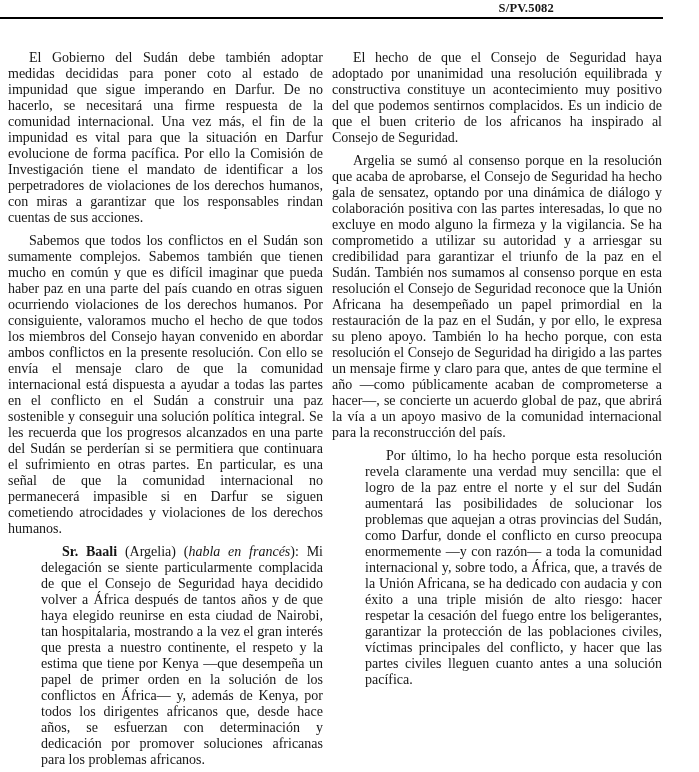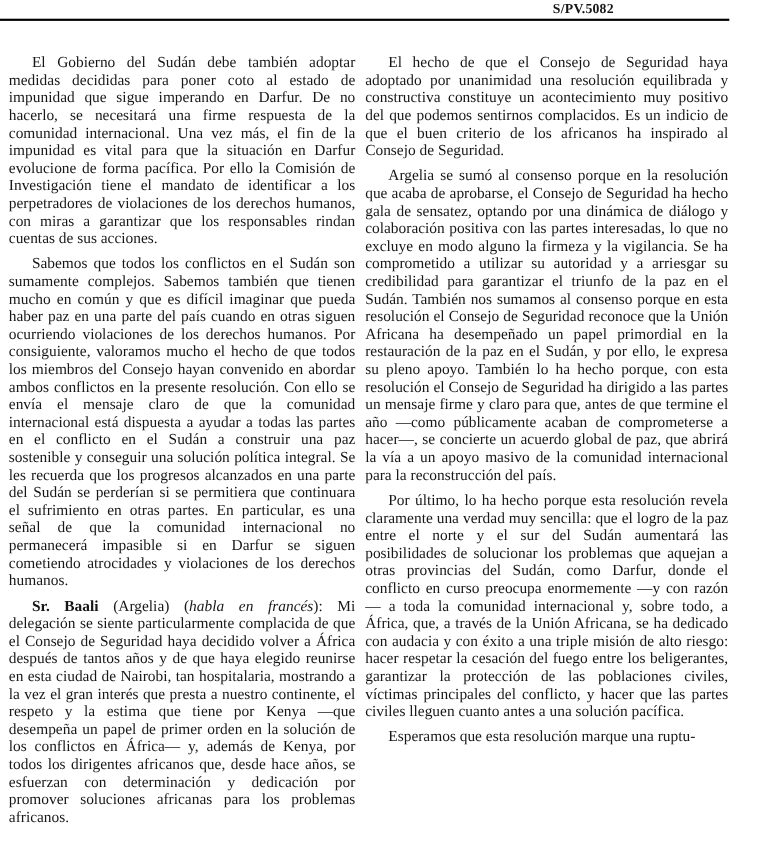--- a/index.html
+++ b/index.html
@@ -11,24 +11,23 @@
     width: 699px;
     height: 772px;
     overflow: hidden;
     position: relative;
     font-family: "Liberation Serif", "DejaVu Serif", serif;
     color: #161616;
   }
   .header {
     position: absolute;
     top: 0;
-    left: 0;
+    left: 12px;
     width: 578px;
     height: 18px;
-    padding-left: 16px;
   }
   .doc-symbol {
     position: absolute;
     top: 1px;
     right: 36px;
     font-size: 12.5px;
     font-weight: bold;
     letter-spacing: 0.2px;
   }
   .header-rule {
@@ -53,21 +52,21 @@
     font-size: 14px;
     line-height: 16px;
   }
   .col-left  { width: 315px; }
   .col-right { width: 330px; }
   .col p {
     margin: 0 0 7px 0;
     text-indent: 21px;
   }
   .col p.no-indent { text-indent: 0; }
-  .col p:last-child { margin-bottom: 0; }
+  .col p:last-child { margin-bottom: 0; margin-left: 33px; }
   .speaker-name { font-weight: bold; }
   .lang-note { font-style: italic; }
 </style>
 </head>
 <body>
 
 <div class="header">
   <span class="doc-symbol">S/PV.5082</span>
 </div>
 <div class="header-rule"></div>
@@ -77,16 +76,15 @@
   <div class="col col-left">
     <p>El Gobierno del Sudán debe también adoptar medidas decididas para poner coto al estado de impunidad que sigue imperando en Darfur. De no hacerlo, se necesitará una firme respuesta de la comunidad internacional. Una vez más, el fin de la impunidad es vital para que la situación en Darfur evolucione de forma pacífica. Por ello la Comisión de Investigación tiene el mandato de identificar a los perpetradores de violaciones de los derechos humanos, con miras a garantizar que los responsables rindan cuentas de sus acciones.</p>
     <p>Sabemos que todos los conflictos en el Sudán son sumamente complejos. Sabemos también que tienen mucho en común y que es difícil imaginar que pueda haber paz en una parte del país cuando en otras siguen ocurriendo violaciones de los derechos humanos. Por consiguiente, valoramos mucho el hecho de que todos los miembros del Consejo hayan convenido en abordar ambos conflictos en la presente resolución. Con ello se envía el mensaje claro de que la comunidad internacional está dispuesta a ayudar a todas las partes en el conflicto en el Sudán a construir una paz sostenible y conseguir una solución política integral. Se les recuerda que los progresos alcanzados en una parte del Sudán se perderían si se permitiera que continuara el sufrimiento en otras partes. En particular, es una señal de que la comunidad internacional no permanecerá impasible si en Darfur se siguen cometiendo atrocidades y violaciones de los derechos humanos.</p>
     <p><span class="speaker-name">Sr. Baali</span><span> (Argelia) (</span><span class="lang-note">habla en francés</span><span>): Mi delegación se siente particularmente complacida de que el Consejo de Seguridad haya decidido volver a África después de tantos años y de que haya elegido reunirse en esta ciudad de Nairobi, tan hospitalaria, mostrando a la vez el gran interés que presta a nuestro continente, el respeto y la estima que tiene por Kenya —que desempeña un papel de primer orden en la solución de los conflictos en África— y, además de Kenya, por todos los dirigentes africanos que, desde hace años, se esfuerzan con determinación y dedicación por promover soluciones africanas para los problemas africanos.</span></p>
   </div>
 
   <div class="col col-right">
     <p>El hecho de que el Consejo de Seguridad haya adoptado por unanimidad una resolución equilibrada y constructiva constituye un acontecimiento muy positivo del que podemos sentirnos complacidos. Es un indicio de que el buen criterio de los africanos ha inspirado al Consejo de Seguridad.</p>
     <p>Argelia se sumó al consenso porque en la resolución que acaba de aprobarse, el Consejo de Seguridad ha hecho gala de sensatez, optando por una dinámica de diálogo y colaboración positiva con las partes interesadas, lo que no excluye en modo alguno la firmeza y la vigilancia. Se ha comprometido a utilizar su autoridad y a arriesgar su credibilidad para garantizar el triunfo de la paz en el Sudán. También nos sumamos al consenso porque en esta resolución el Consejo de Seguridad reconoce que la Unión Africana ha desempeñado un papel primordial en la restauración de la paz en el Sudán, y por ello, le expresa su pleno apoyo. También lo ha hecho porque, con esta resolución el Consejo de Seguridad ha dirigido a las partes un mensaje firme y claro para que, antes de que termine el año —como públicamente acaban de comprometerse a hacer—, se concierte un acuerdo global de paz, que abrirá la vía a un apoyo masivo de la comunidad internacional para la reconstrucción del país.</p>
     <p>Por último, lo ha hecho porque esta resolución revela claramente una verdad muy sencilla: que el logro de la paz entre el norte y el sur del Sudán aumentará las posibilidades de solucionar los problemas que aquejan a otras provincias del Sudán, como Darfur, donde el conflicto en curso preocupa enormemente —y con razón— a toda la comunidad internacional y, sobre todo, a África, que, a través de la Unión Africana, se ha dedicado con audacia y con éxito a una triple misión de alto riesgo: hacer respetar la cesación del fuego entre los beligerantes, garantizar la protección de las poblaciones civiles, víctimas principales del conflicto, y hacer que las partes civiles lleguen cuanto antes a una solución pacífica.</p>
-    <p>Esperamos que esta resolución marque una ruptu-</p>
   </div>
 
 </div>
 
 </body></html>

